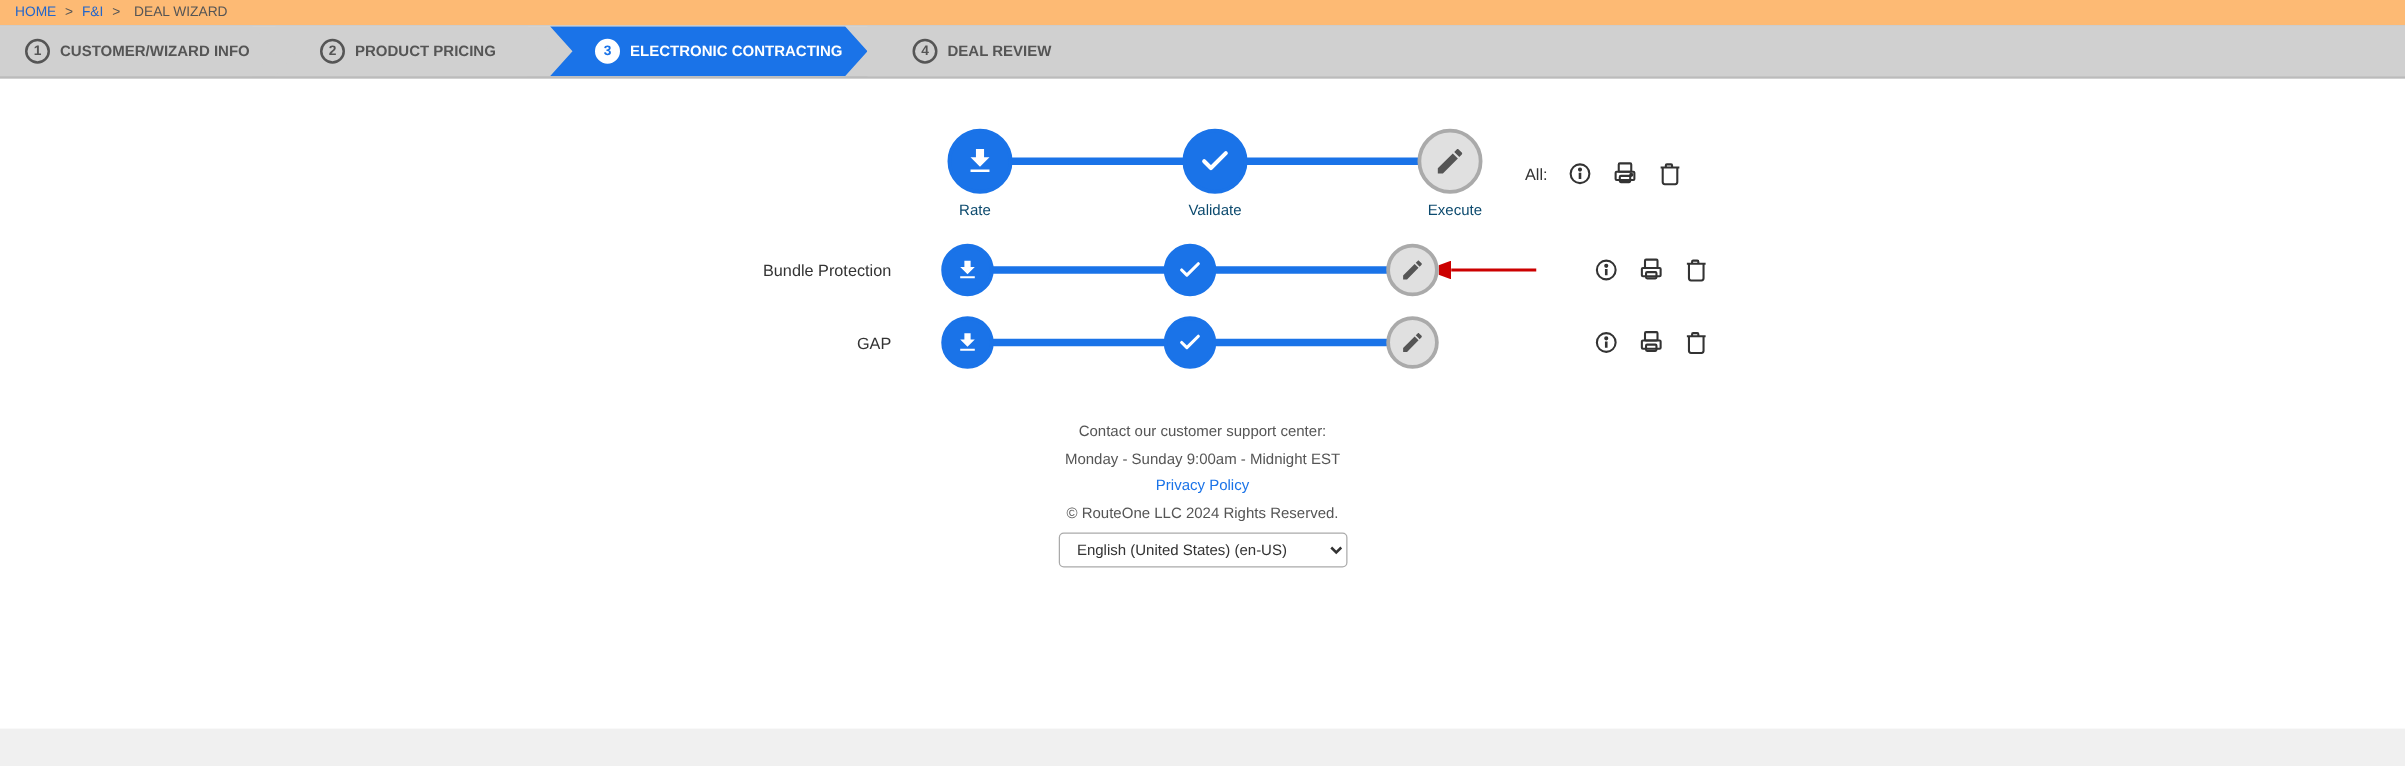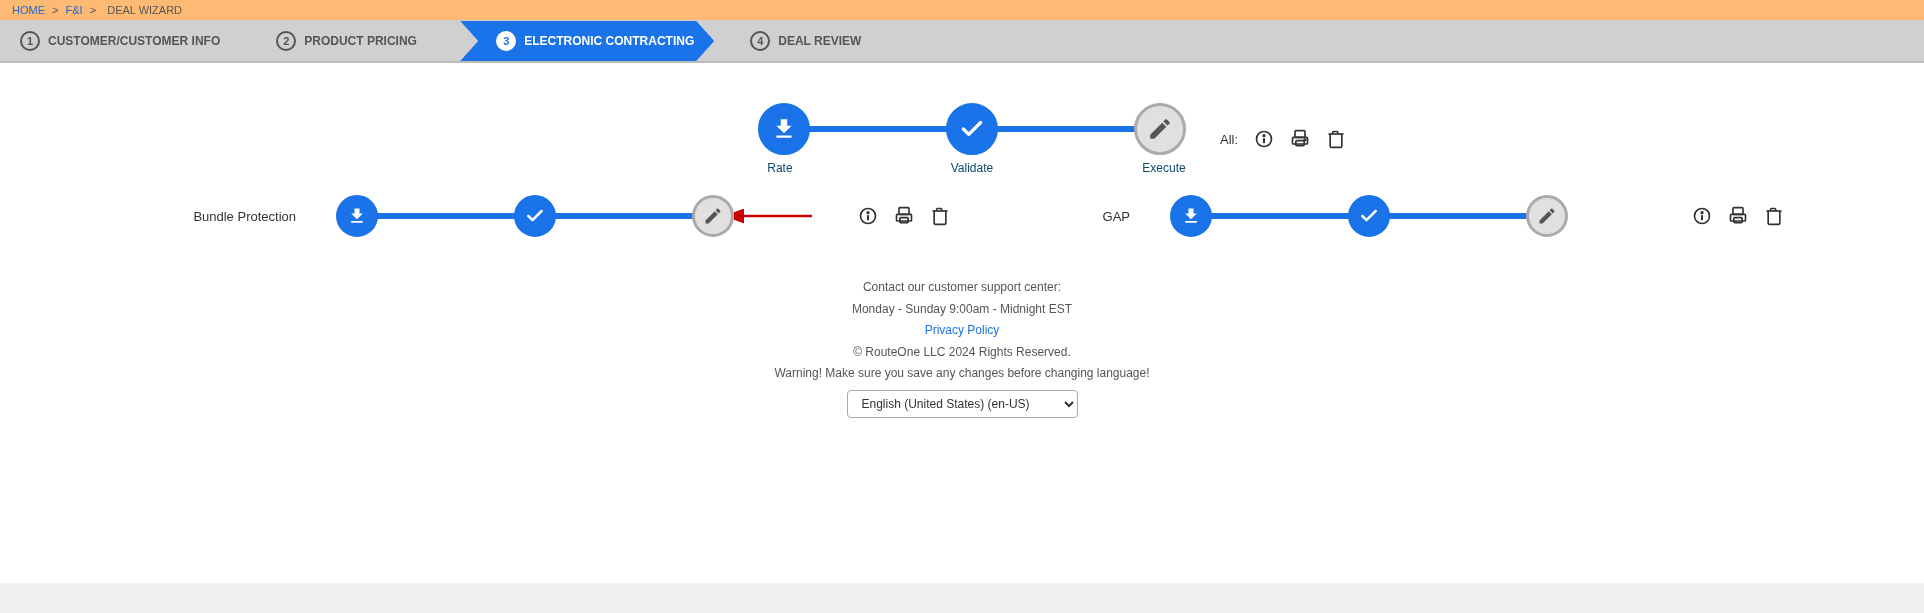--- a/index.html
+++ b/index.html
@@ -80,21 +80,21 @@
     .workflow-container {
       display: flex;
       flex-direction: column;
       align-items: center;
       padding: 10px 0 20px;
     }
 
     
     .product-rows {
       display: flex;
-      flex-direction: row;
+      flex-direction: column;
       align-items: flex-end;
       gap: 16px;
       margin-bottom: 20px;
     }
 
     .product-label {
       font-size: 13px;
       color: #333;
       text-align: right;
       width: 160px;
@@ -268,21 +268,21 @@
   <a>HOME</a>
   <span>&gt;</span>
   <a>F&amp;I</a>
   <span>&gt;</span>
   <span>DEAL WIZARD</span>
 </div>
 
 <div class="progress-bar">
   <div class="progress-step inactive">
     <span class="step-num">1</span>
-    <span>CUSTOMER/CUSTOMER INFO</span>
+    <span>CUSTOMER/WIZARD INFO</span>
   </div>
   <div class="progress-step inactive">
     <span class="step-num">2</span>
     <span>PRODUCT PRICING</span>
   </div>
   <div class="progress-step active">
     <span class="step-num">3</span>
     <span>ELECTRONIC CONTRACTING</span>
   </div>
   <div class="progress-step inactive">
@@ -472,21 +472,20 @@
         </div>
       </div>
 
     </div>
 
     <div class="footer-text">
       <div>Contact our customer support center:</div>
       <div>Monday - Sunday 9:00am - Midnight EST</div>
       <div><a>Privacy Policy</a></div>
       <div>© RouteOne LLC 2024 Rights Reserved.</div>
-      <div>Warning! Make sure you save any changes before changing language!</div>
     </div>
 
     <div class="language-select">
       <select>
         <option>English (United States) (en-US)</option>
         <option>Español (es-US)</option>
         <option>Français (fr-CA)</option>
       </select>
     </div>
 

